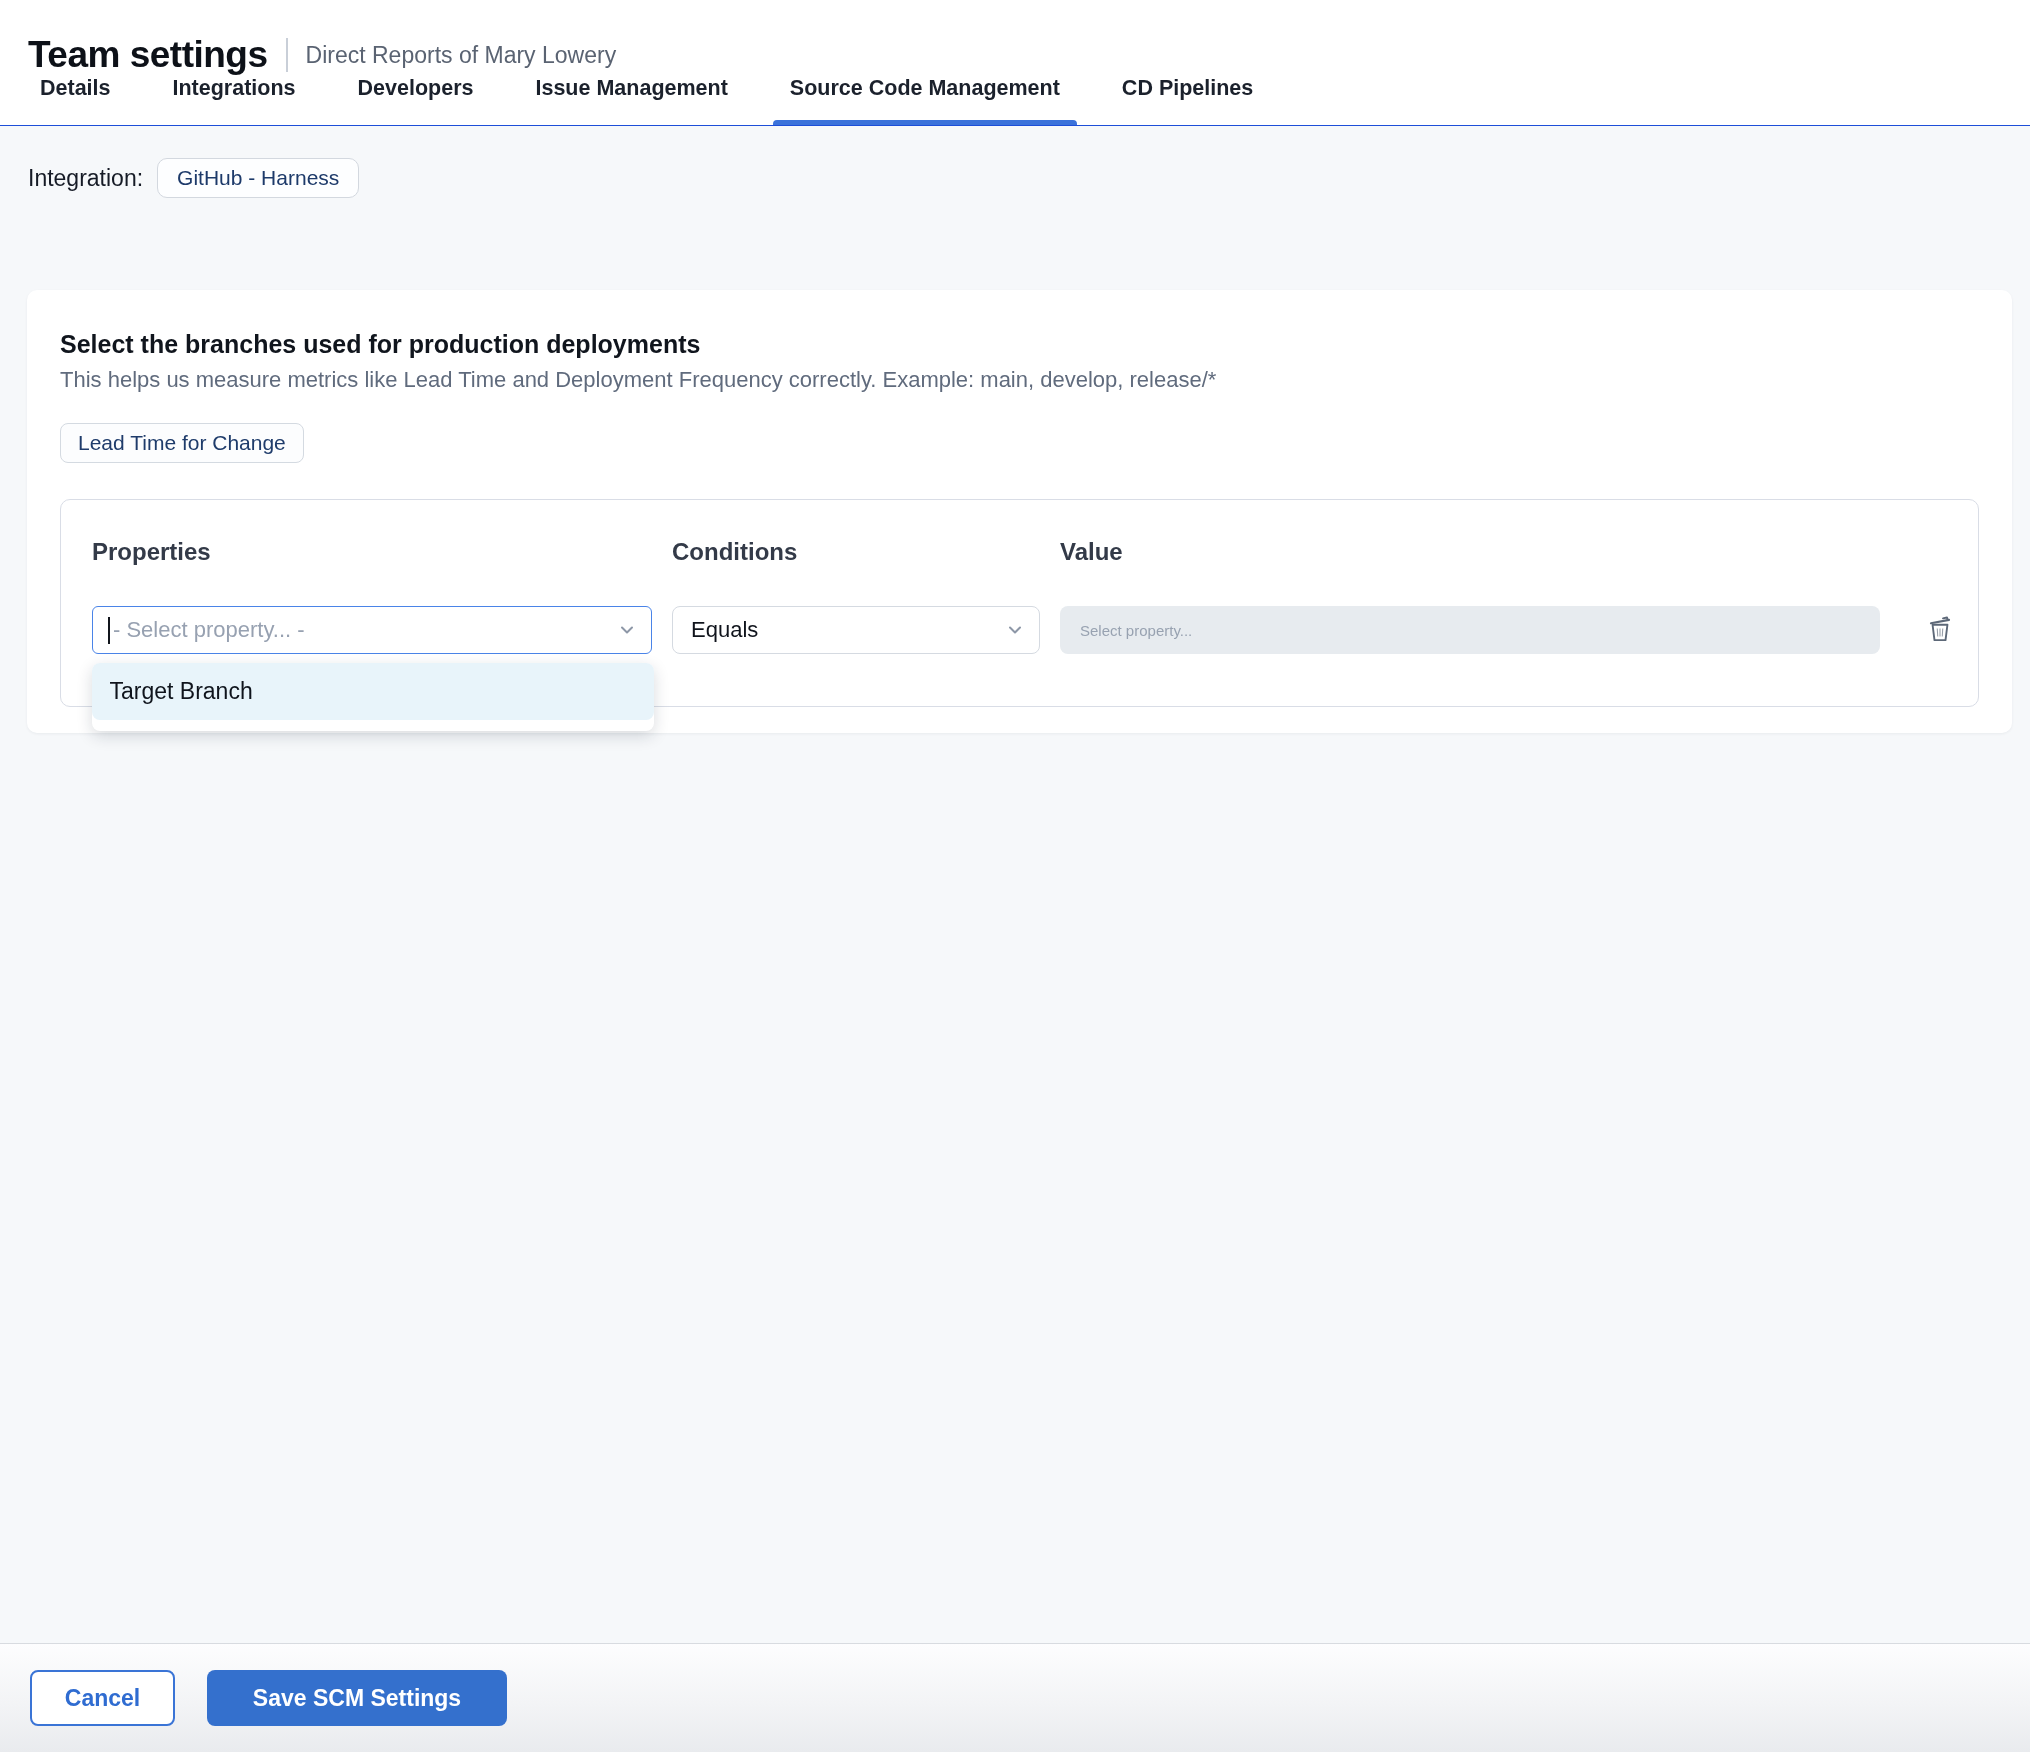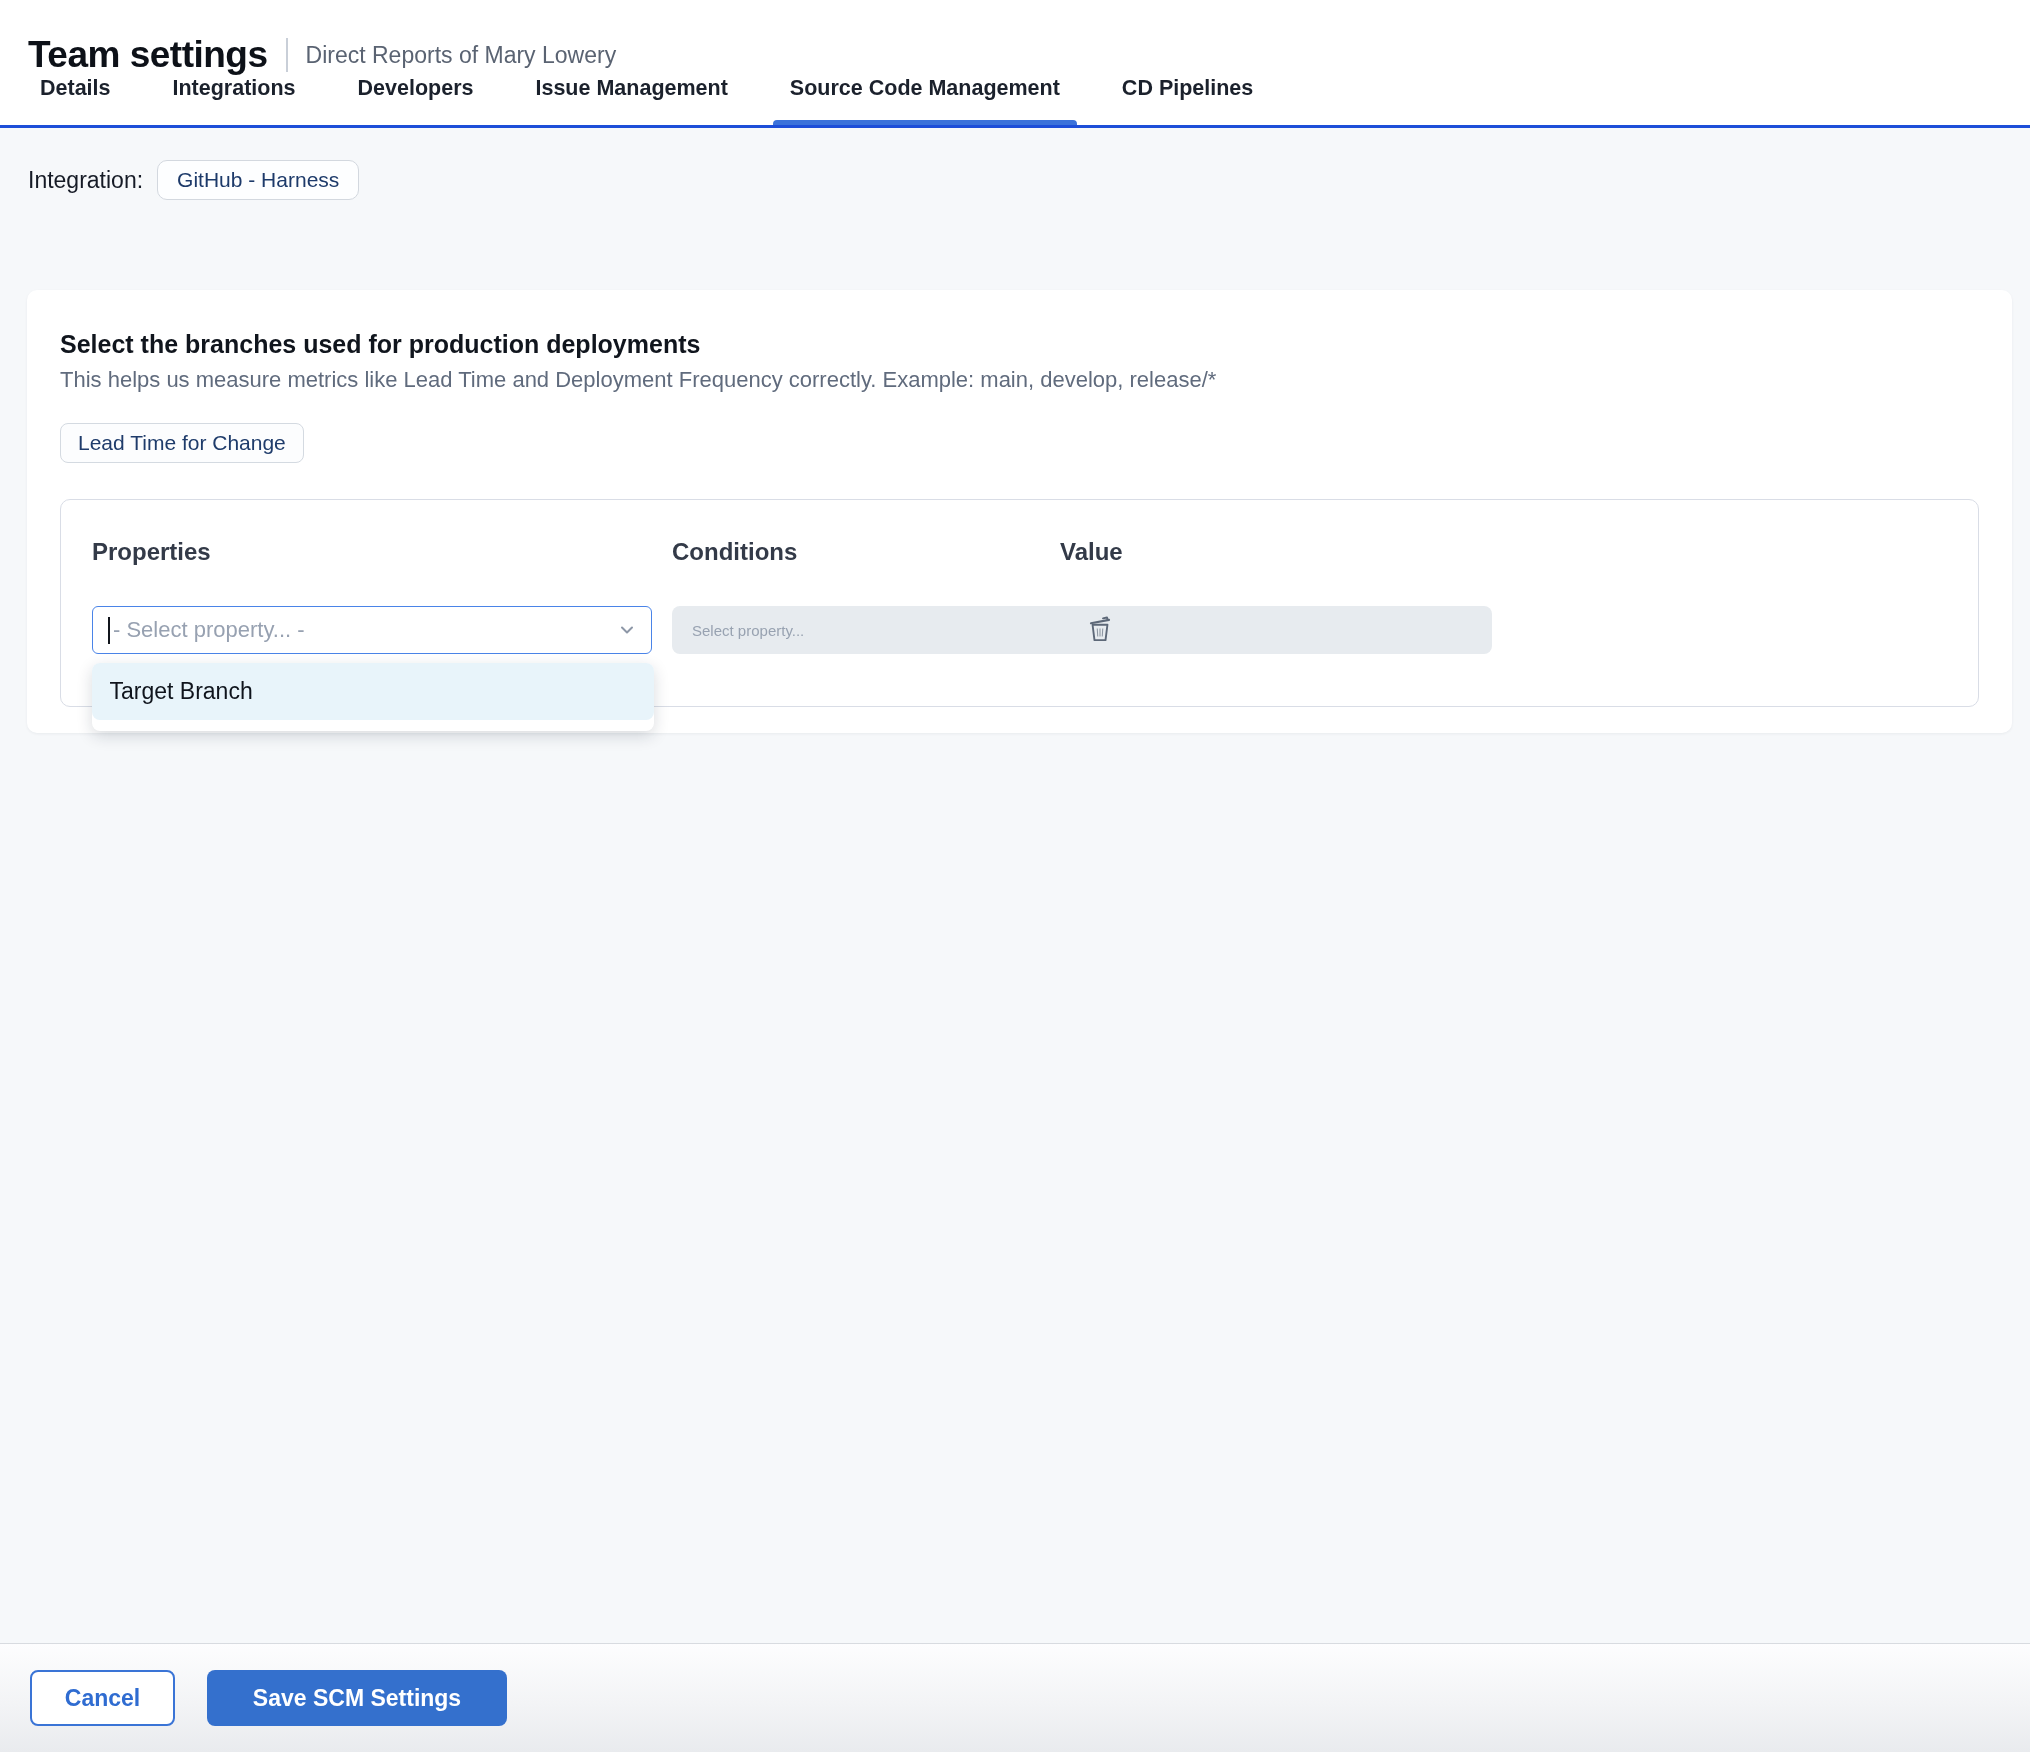--- a/index.html
+++ b/index.html
@@ -6,21 +6,21 @@
   html,body { width:2030px; height:1752px; }
   body {
     font-family:"Liberation Sans", sans-serif;
     background:#f6f8fa;
     color:#14181f;
     position:relative;
     overflow:hidden;
   }
 
   
-  .header { background:#ffffff; border-bottom:3px solid #1d4ed8; }
+  .header { background:#ffffff; border-bottom:1px solid #1d4ed8; }
   .title-row { display:flex; align-items:center; gap:18px; padding:34px 28px 0 28px; }
   .page-title { font-size:37px; font-weight:800; letter-spacing:-0.5px; color:#0d1118; }
   .title-sep { width:2px; height:34px; background:#c9cfd8; }
   .page-subtitle { font-size:23px; color:#5a6372; }
 
   .tabs { display:flex; gap:62px; padding:0 0 0 40px; }
   .tab {
     background:none; border:none; cursor:pointer;
     font-family:"Liberation Sans", sans-serif;
     font-size:21.5px; font-weight:700; color:#1b212c;
@@ -167,20 +167,28 @@
           <svg width="20" height="20" viewBox="0 0 20 20">
             <path d="M5 7.5 L10 12.5 L15 7.5" fill="none" stroke="#8d97a7" stroke-width="2" stroke-linecap="round" stroke-linejoin="round"></path>
           </svg>
         </span>
 
         <div class="dropdown">
           <div class="dropdown-item">Target Branch</div>
         </div>
       </div>
 
+      <div class="control condition-select" role="combobox">
+        <span class="select-value">Equals</span>
+        <span class="chevron">
+          <svg width="20" height="20" viewBox="0 0 20 20">
+            <path d="M5 7.5 L10 12.5 L15 7.5" fill="none" stroke="#8d97a7" stroke-width="2" stroke-linecap="round" stroke-linejoin="round"></path>
+          </svg>
+        </span>
+      </div>
 
       <input class="value-input" type="text" disabled="" placeholder="Select property..." style="">
 
       <button class="trash-btn">
         <span>
           <svg width="34" height="36" viewBox="0 0 32 32">
             <path d="M9 12 L10.8 26.5 H21.2 L23 12 Z" fill="none" stroke="#5d6878" stroke-width="1.8" stroke-linejoin="round"></path>
             <line x1="13.4" y1="15.5" x2="13.9" y2="23" stroke="#5d6878" stroke-width="1" opacity="0.65"></line>
             <line x1="16" y1="15.5" x2="16" y2="23" stroke="#5d6878" stroke-width="1" opacity="0.65"></line>
             <line x1="18.6" y1="15.5" x2="18.1" y2="23" stroke="#5d6878" stroke-width="1" opacity="0.65"></line>

